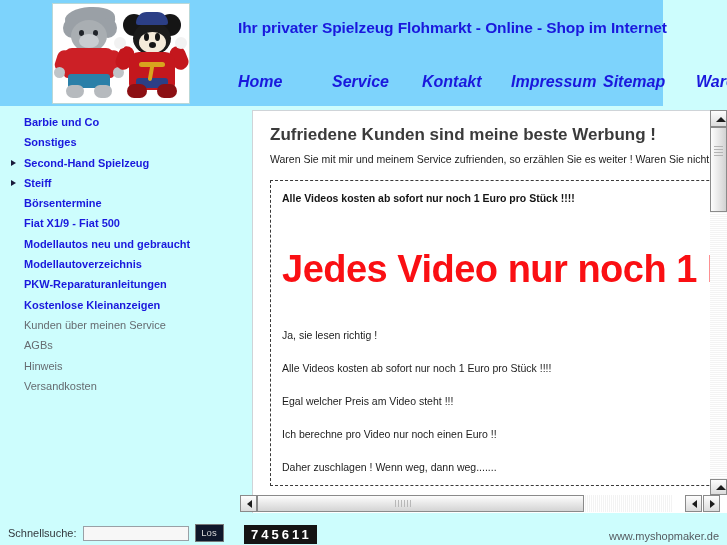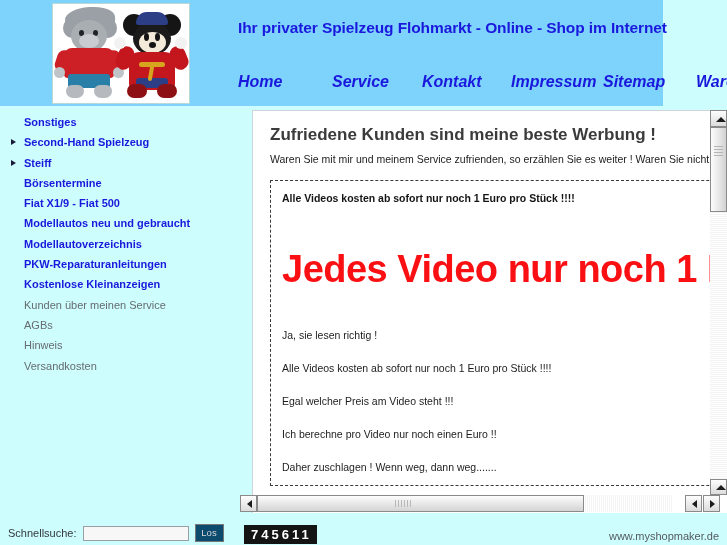--- a/index.html
+++ b/index.html
@@ -165,21 +165,21 @@
     border: 1px solid #9aa0a6;
     background: #f7f7f7;
     font-size: 10px;
     padding: 0 2px;
     outline: none;
   }
   #qs-button {
     margin-left: 6px;
     width: 27px;
     height: 16px;
-    background: #0c4a6e;
+    background: #0f172a;
     border: 1px solid #787878;
     color: #d8d8d8;
     font-size: 9.5px;
     line-height: 16px;
     text-align: center;
     cursor: pointer;
   }
 
   
   #content-frame {
@@ -399,20 +399,21 @@
       <a class="topnav-item" href="#" style="left: 0px; top: 0px;">Home</a>
       <a class="topnav-item" href="#" style="left: 94px; top: 0px;">Service</a>
       <a class="topnav-item" href="#" style="left: 184px; top: 0px;">Kontakt</a>
       <a class="topnav-item" href="#" style="left: 273px; top: 0px;">Impressum</a>
       <a class="topnav-item" href="#" style="left: 365px; top: 0px;">Sitemap</a>
       <a class="topnav-item" href="#" style="left: 458px; top: 0px;">Warenkorb</a>
     </div>
 </div>
 
 <div id="sidebar">
+    <div class="side-item"><span>Barbie und Co</span></div>
     <div class="side-item"><span>Sonstiges</span></div>
     <div class="side-item"><span class="side-arrow"></span><span>Second-Hand Spielzeug</span></div>
     <div class="side-item"><span class="side-arrow"></span><span>Steiff</span></div>
     <div class="side-item"><span>Börsentermine</span></div>
     <div class="side-item"><span>Fiat X1/9 - Fiat 500</span></div>
     <div class="side-item"><span>Modellautos neu und gebraucht</span></div>
     <div class="side-item"><span>Modellautoverzeichnis</span></div>
     <div class="side-item"><span>PKW-Reparaturanleitungen</span></div>
     <div class="side-item"><span>Kostenlose Kleinanzeigen</span></div>
     <div class="side-item plain"><span>Kunden über meinen Service</span></div>

